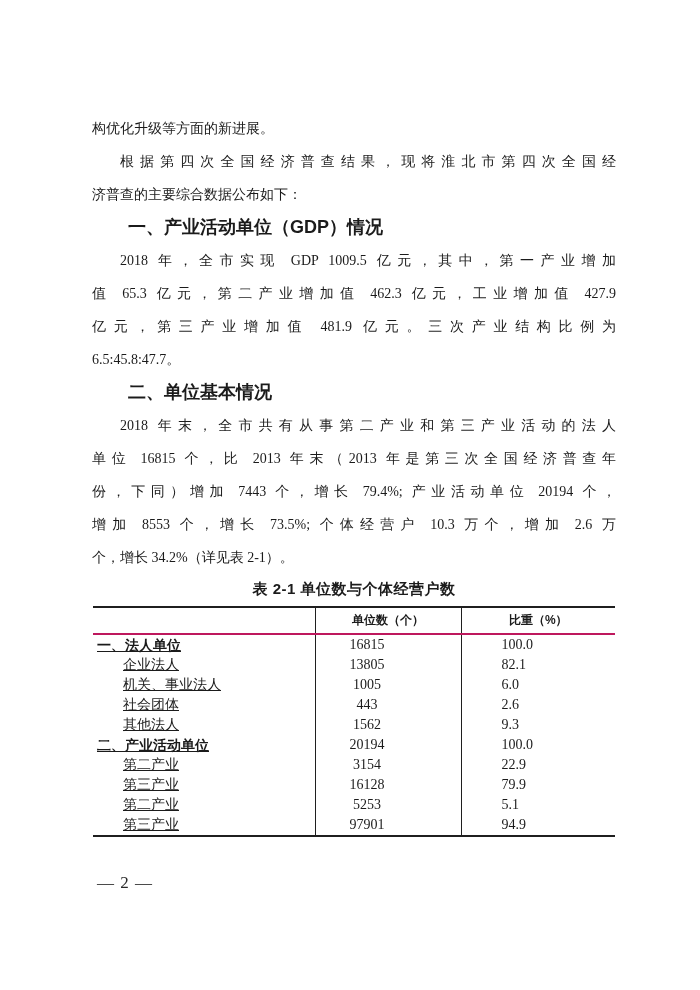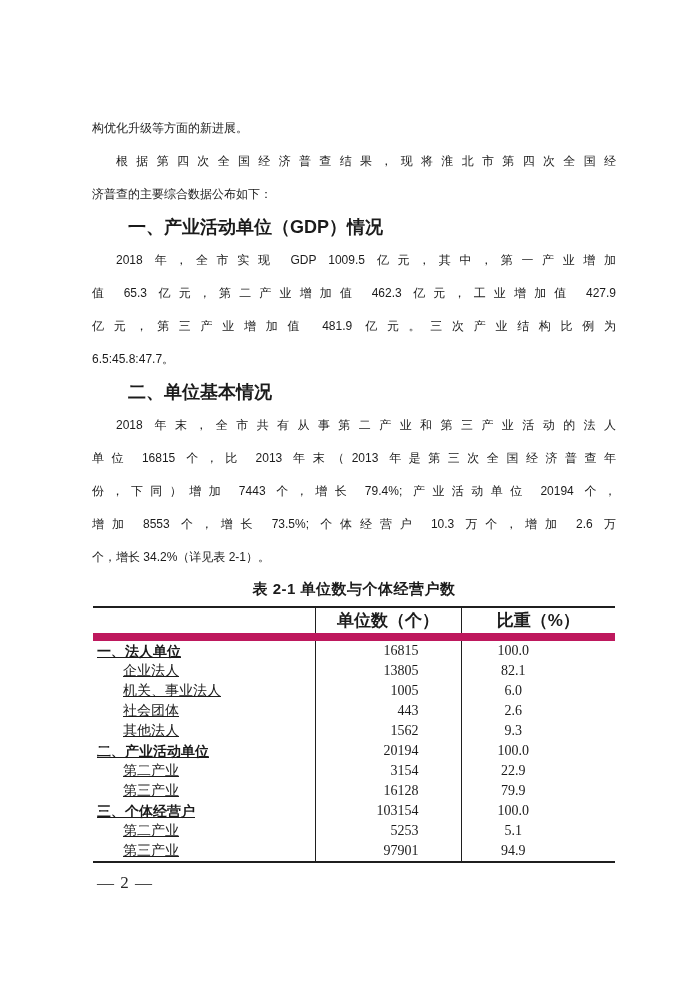--- a/index.html
+++ b/index.html
@@ -4,22 +4,22 @@
 <style>
   html,body{margin:0;padding:0;background:#e8e8e8;}
   .page{
     position:relative;width:700px;height:990px;margin:0 auto;
     background:#ffffff;overflow:hidden;color:#1b1b1b;
     font-family:"Liberation Serif","DejaVu Serif",serif;
   }
   .content{position:absolute;left:92px;top:112px;width:524px;}
   .para{margin:0;padding:0;}
   .line{
-    font-size:12px;line-height:33px;white-space:nowrap;
-    font-family:Liberation Sans, sans-serif;
+    font-size:14px;line-height:33px;white-space:nowrap;
+    font-family:Liberation Serif, serif;
   }
   .line.fill{text-align:justify;text-align-last:justify;}
   .line.indent{text-indent:2em;}
   .para.heading .line{
     font-family:"Liberation Sans","DejaVu Sans",sans-serif;
     font-weight:bold;font-size:18px;
   }
   .table-title{
     margin-top:4px;height:22px;line-height:22px;text-align:center;
     font-family:"Liberation Sans","DejaVu Sans",sans-serif;
@@ -27,37 +27,37 @@
   }
   table.t21{
     border-collapse:collapse;table-layout:fixed;width:522px;
     margin:6px 0 0 1px;
     border-top:2px solid #1f1f1f;border-bottom:2px solid #1f1f1f;
   }
   table.t21 col.c1{width:222px;}
   table.t21 col.c2{width:146px;}
   table.t21 col.c3{width:154px;}
   table.t21 th{
-    height:25px;border-bottom:8px solid #be185d;
+    height:25px;border-bottom:2px solid #be185d;
     font-family:"Liberation Sans","DejaVu Sans",sans-serif;
-    font-weight:bold;font-size:17px;text-align:center;padding:0;
+    font-weight:bold;font-size:12px;text-align:center;padding:0;
   }
   table.t21 td{
     height:20px;font-size:14px;line-height:20px;padding:0;
     font-family:"Liberation Serif","DejaVu Serif",serif;
     white-space:nowrap;overflow:hidden;
   }
   table.t21 .v{border-left:1px solid #1f1f1f;}
   table.t21 td.c1{padding-left:4px;text-decoration:underline;}
   table.t21 td.c1.lvl1{padding-left:30px;}
   table.t21 tr.bold td.c1{
     font-family:"Liberation Sans","DejaVu Sans",sans-serif;font-weight:bold;
   }
-  table.t21 td.c2{text-align:right;padding-right:42px;margin-top:24px;}
-  table.t21 td.c3{text-align:center;padding-right:50px;}
+  table.t21 td.c2{text-align:center;padding-right:42px;margin-top:24px;}
+  table.t21 td.c3{text-align:left;padding-right:50px;padding-left:40px;}
   .footer{
     position:absolute;left:97px;top:872px;font-size:17px;line-height:22px;
     letter-spacing:1px;
     font-family:"Liberation Serif","DejaVu Serif",serif;color:#2a2a2a;
   }
 </style>
 </head>
 <body>
 
 <div class="page">
@@ -142,25 +142,20 @@
           <tr>
             <td class="c1 lvl1">第二产业</td>
             <td class="c2 v">3154</td>
             <td class="c3 v">22.9</td>
           </tr>
           <tr>
             <td class="c1 lvl1">第三产业</td>
             <td class="c2 v">16128</td>
             <td class="c3 v">79.9</td>
           </tr>
-          <tr class="bold">
-            <td class="c1">三、个体经营户</td>
-            <td class="c2 v">103154</td>
-            <td class="c3 v">100.0</td>
-          </tr>
           <tr>
             <td class="c1 lvl1">第二产业</td>
             <td class="c2 v">5253</td>
             <td class="c3 v">5.1</td>
           </tr>
           <tr>
             <td class="c1 lvl1">第三产业</td>
             <td class="c2 v">97901</td>
             <td class="c3 v">94.9</td>
           </tr>

